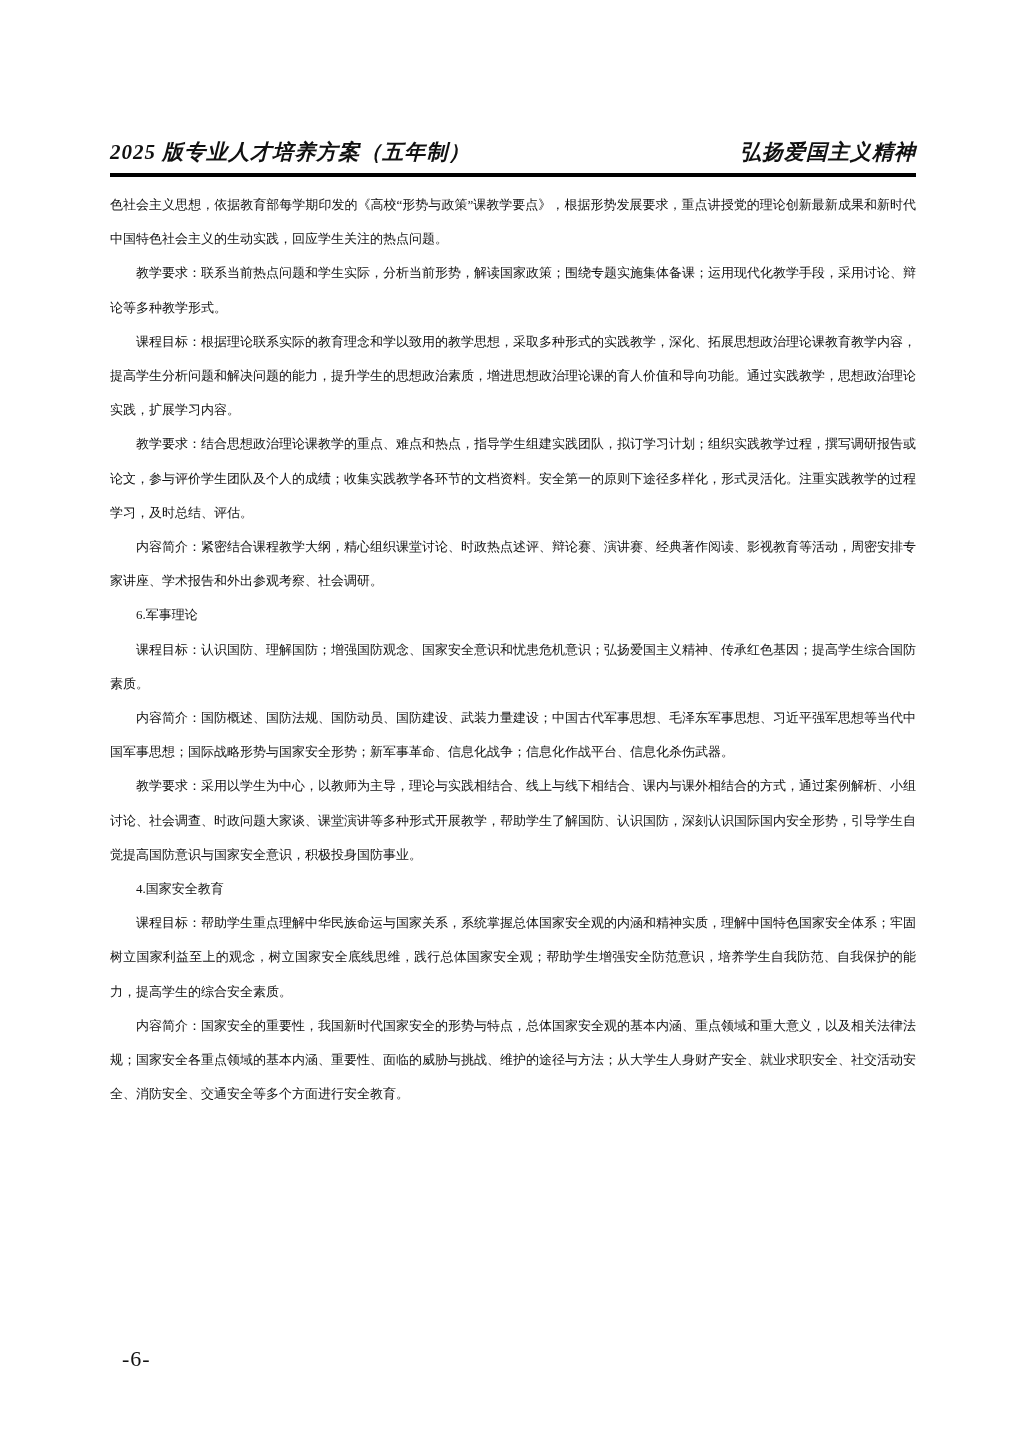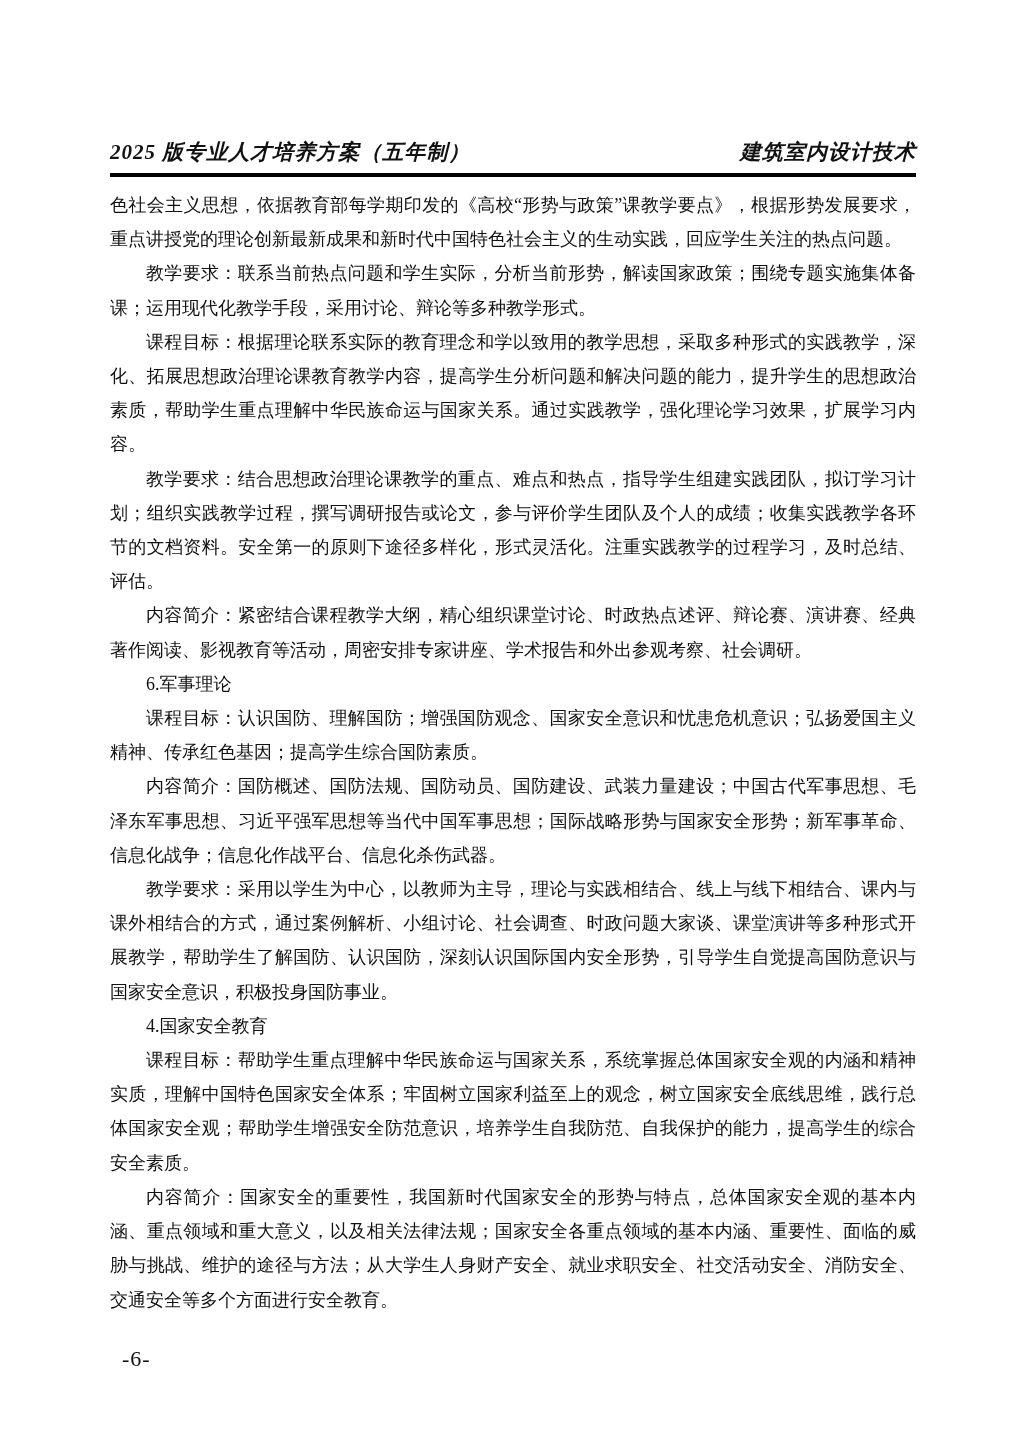--- a/index.html
+++ b/index.html
@@ -30,21 +30,21 @@
     letter-spacing: 1px;
     padding-bottom: 7px;
   }
   .header-rule {
     height: 3px;
     border-top: 2px solid #000000;
     border-bottom: 2px solid #000000;
   }
   .body-text {
     margin-top: 11px;
-    font-size: 18px;
+    font-size: 13px;
     line-height: 34.2px;
     text-align: justify;
   }
   .para { margin: 0; }
   .para.indent { text-indent: 2em; }
   .footer-pagenum {
     position: absolute;
     left: 122px;
     top: 1346px;
     font-size: 22px;
@@ -52,28 +52,28 @@
   }
 </style>
 </head>
 <body>
 
 <div class="page">
   <div class="content">
 
     <div class="header-row">
       <span>2025 版专业人才培养方案（五年制）</span>
-      <span>建筑室内设计技术</span>
+      <span>弘扬爱国主义精神</span>
     </div>
     <div class="header-rule"></div>
 
     <div class="body-text">
       <p class="para">色社会主义思想，依据教育部每学期印发的《高校“形势与政策”课教学要点》，根据形势发展要求，重点讲授党的理论创新最新成果和新时代中国特色社会主义的生动实践，回应学生关注的热点问题。</p>
       <p class="para indent">教学要求：联系当前热点问题和学生实际，分析当前形势，解读国家政策；围绕专题实施集体备课；运用现代化教学手段，采用讨论、辩论等多种教学形式。</p>
-      <p class="para indent">课程目标：根据理论联系实际的教育理念和学以致用的教学思想，采取多种形式的实践教学，深化、拓展思想政治理论课教育教学内容，提高学生分析问题和解决问题的能力，提升学生的思想政治素质，帮助学生重点理解中华民族命运与国家关系。通过实践教学，强化理论学习效果，扩展学习内容。</p>
+      <p class="para indent">课程目标：根据理论联系实际的教育理念和学以致用的教学思想，采取多种形式的实践教学，深化、拓展思想政治理论课教育教学内容，提高学生分析问题和解决问题的能力，提升学生的思想政治素质，增进思想政治理论课的育人价值和导向功能。通过实践教学，思想政治理论实践，扩展学习内容。</p>
       <p class="para indent">教学要求：结合思想政治理论课教学的重点、难点和热点，指导学生组建实践团队，拟订学习计划；组织实践教学过程，撰写调研报告或论文，参与评价学生团队及个人的成绩；收集实践教学各环节的文档资料。安全第一的原则下途径多样化，形式灵活化。注重实践教学的过程学习，及时总结、评估。</p>
       <p class="para indent">内容简介：紧密结合课程教学大纲，精心组织课堂讨论、时政热点述评、辩论赛、演讲赛、经典著作阅读、影视教育等活动，周密安排专家讲座、学术报告和外出参观考察、社会调研。</p>
       <p class="para indent">6.军事理论</p>
       <p class="para indent">课程目标：认识国防、理解国防；增强国防观念、国家安全意识和忧患危机意识；弘扬爱国主义精神、传承红色基因；提高学生综合国防素质。</p>
       <p class="para indent">内容简介：国防概述、国防法规、国防动员、国防建设、武装力量建设；中国古代军事思想、毛泽东军事思想、习近平强军思想等当代中国军事思想；国际战略形势与国家安全形势；新军事革命、信息化战争；信息化作战平台、信息化杀伤武器。</p>
       <p class="para indent">教学要求：采用以学生为中心，以教师为主导，理论与实践相结合、线上与线下相结合、课内与课外相结合的方式，通过案例解析、小组讨论、社会调查、时政问题大家谈、课堂演讲等多种形式开展教学，帮助学生了解国防、认识国防，深刻认识国际国内安全形势，引导学生自觉提高国防意识与国家安全意识，积极投身国防事业。</p>
       <p class="para indent">4.国家安全教育</p>
       <p class="para indent">课程目标：帮助学生重点理解中华民族命运与国家关系，系统掌握总体国家安全观的内涵和精神实质，理解中国特色国家安全体系；牢固树立国家利益至上的观念，树立国家安全底线思维，践行总体国家安全观；帮助学生增强安全防范意识，培养学生自我防范、自我保护的能力，提高学生的综合安全素质。</p>
       <p class="para indent">内容简介：国家安全的重要性，我国新时代国家安全的形势与特点，总体国家安全观的基本内涵、重点领域和重大意义，以及相关法律法规；国家安全各重点领域的基本内涵、重要性、面临的威胁与挑战、维护的途径与方法；从大学生人身财产安全、就业求职安全、社交活动安全、消防安全、交通安全等多个方面进行安全教育。</p>
     </div>

